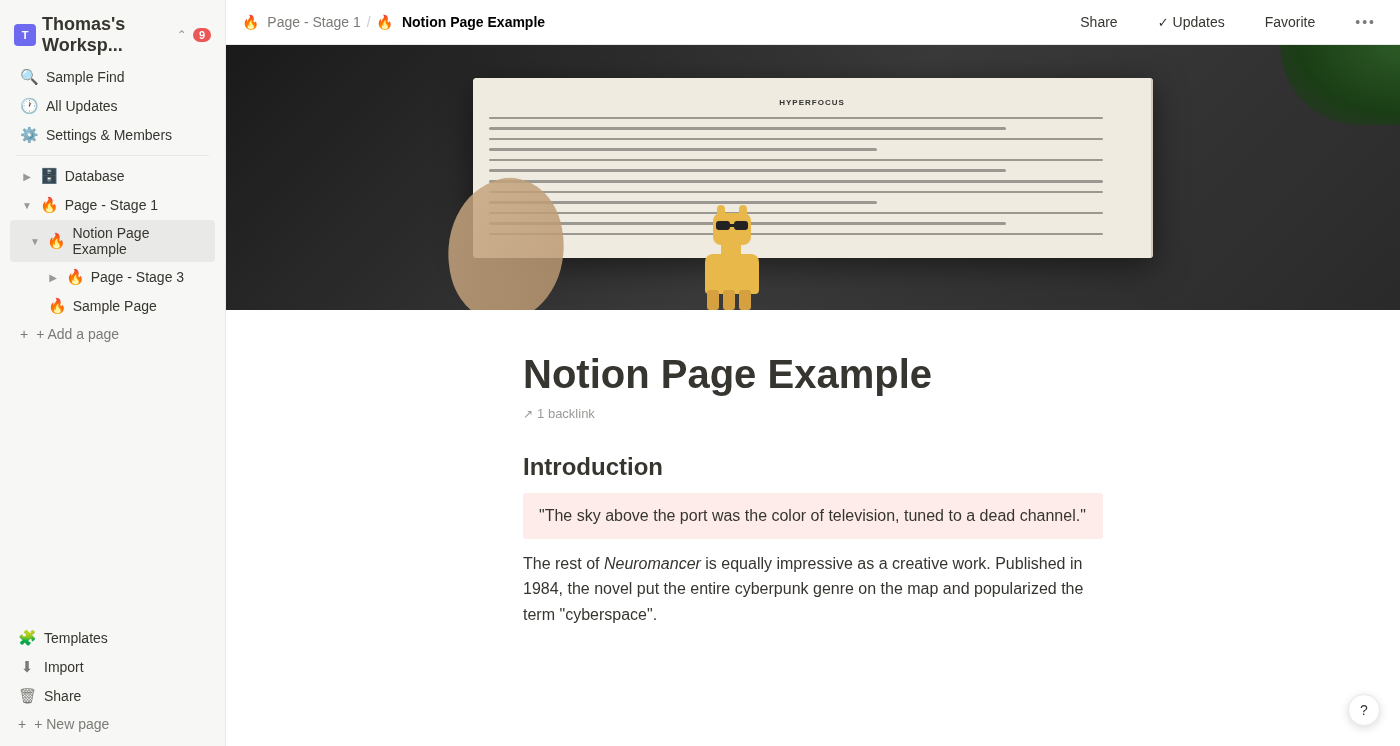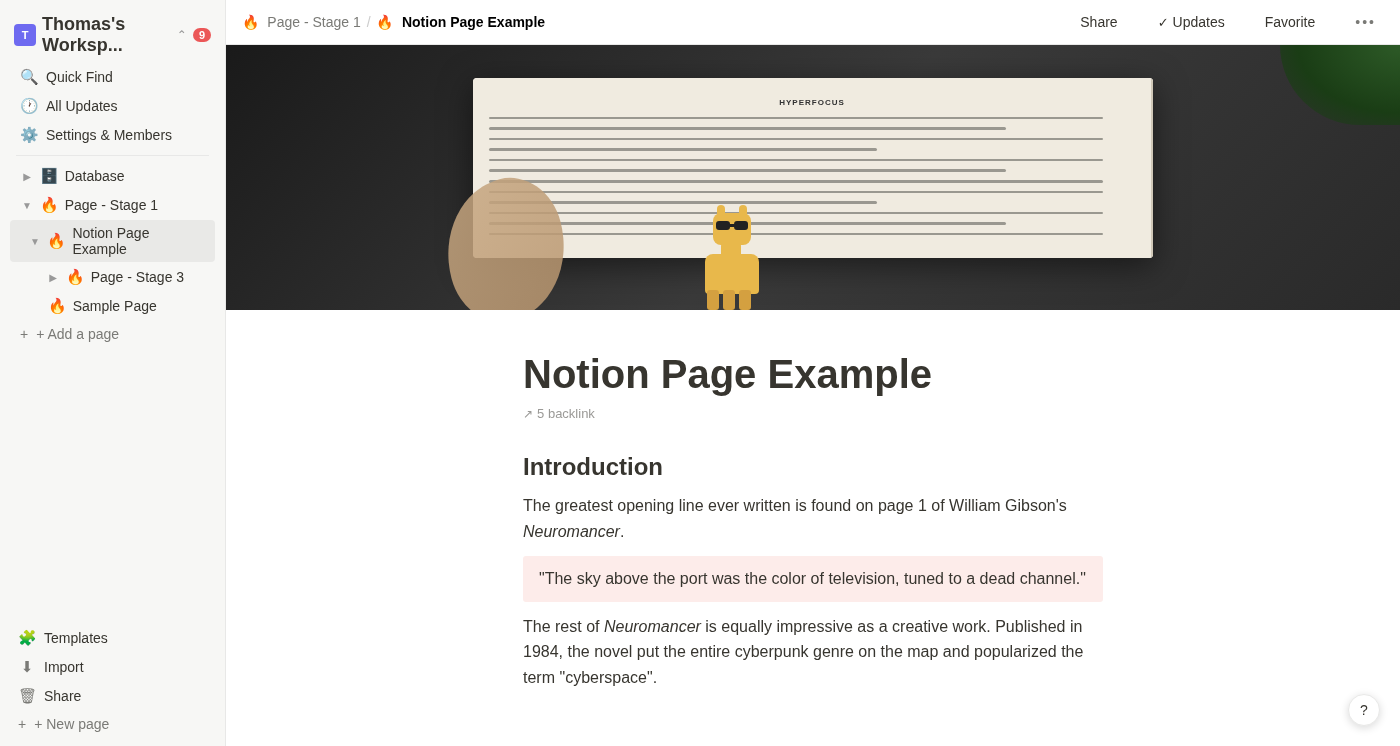--- a/index.html
+++ b/index.html
@@ -290,21 +290,21 @@
 
     <div class="workspace-row">
       <div class="workspace-icon">T</div>
       <span class="workspace-name">Thomas's Worksp...</span>
       <span class="workspace-chevron">⌃</span>
       <span class="notif-badge">9</span>
     </div>
 
     <div class="sidebar-nav-item">
       <span class="nav-icon">🔍</span>
-      <span>Quick Find</span>
+      <span>Sample Find</span>
     </div>
     <div class="sidebar-nav-item">
       <span class="nav-icon">🕐</span>
       <span>All Updates</span>
     </div>
     <div class="sidebar-nav-item">
       <span class="nav-icon">⚙️</span>
       <span>Settings &amp; Members</span>
     </div>
 
@@ -447,28 +447,25 @@
           </div>
         </div>
       </div>
     </div>
 
     <div class="page-body">
       <h1 class="page-title">Notion Page Example</h1>
 
       <div class="backlink-row">
         <span class="backlink-icon">↗</span>
-        <span>5 backlink</span>
+        <span>1 backlink</span>
       </div>
 
       <h2 class="section-heading">Introduction</h2>
 
-      <p class="body-text">
-        The greatest opening line ever written is found on page 1 of William Gibson's <em>Neuromancer</em>.
-      </p>
 
       <div class="highlight-block">
         <span>"The sky above the port was the color of television, tuned to a dead channel."</span>
       </div>
 
 
       <p class="body-text">
         The rest of <em>Neuromancer</em> is equally impressive as a creative work. Published in 1984, the novel put the entire cyberpunk genre on the map and popularized the term "cyberspace".
       </p>
 

